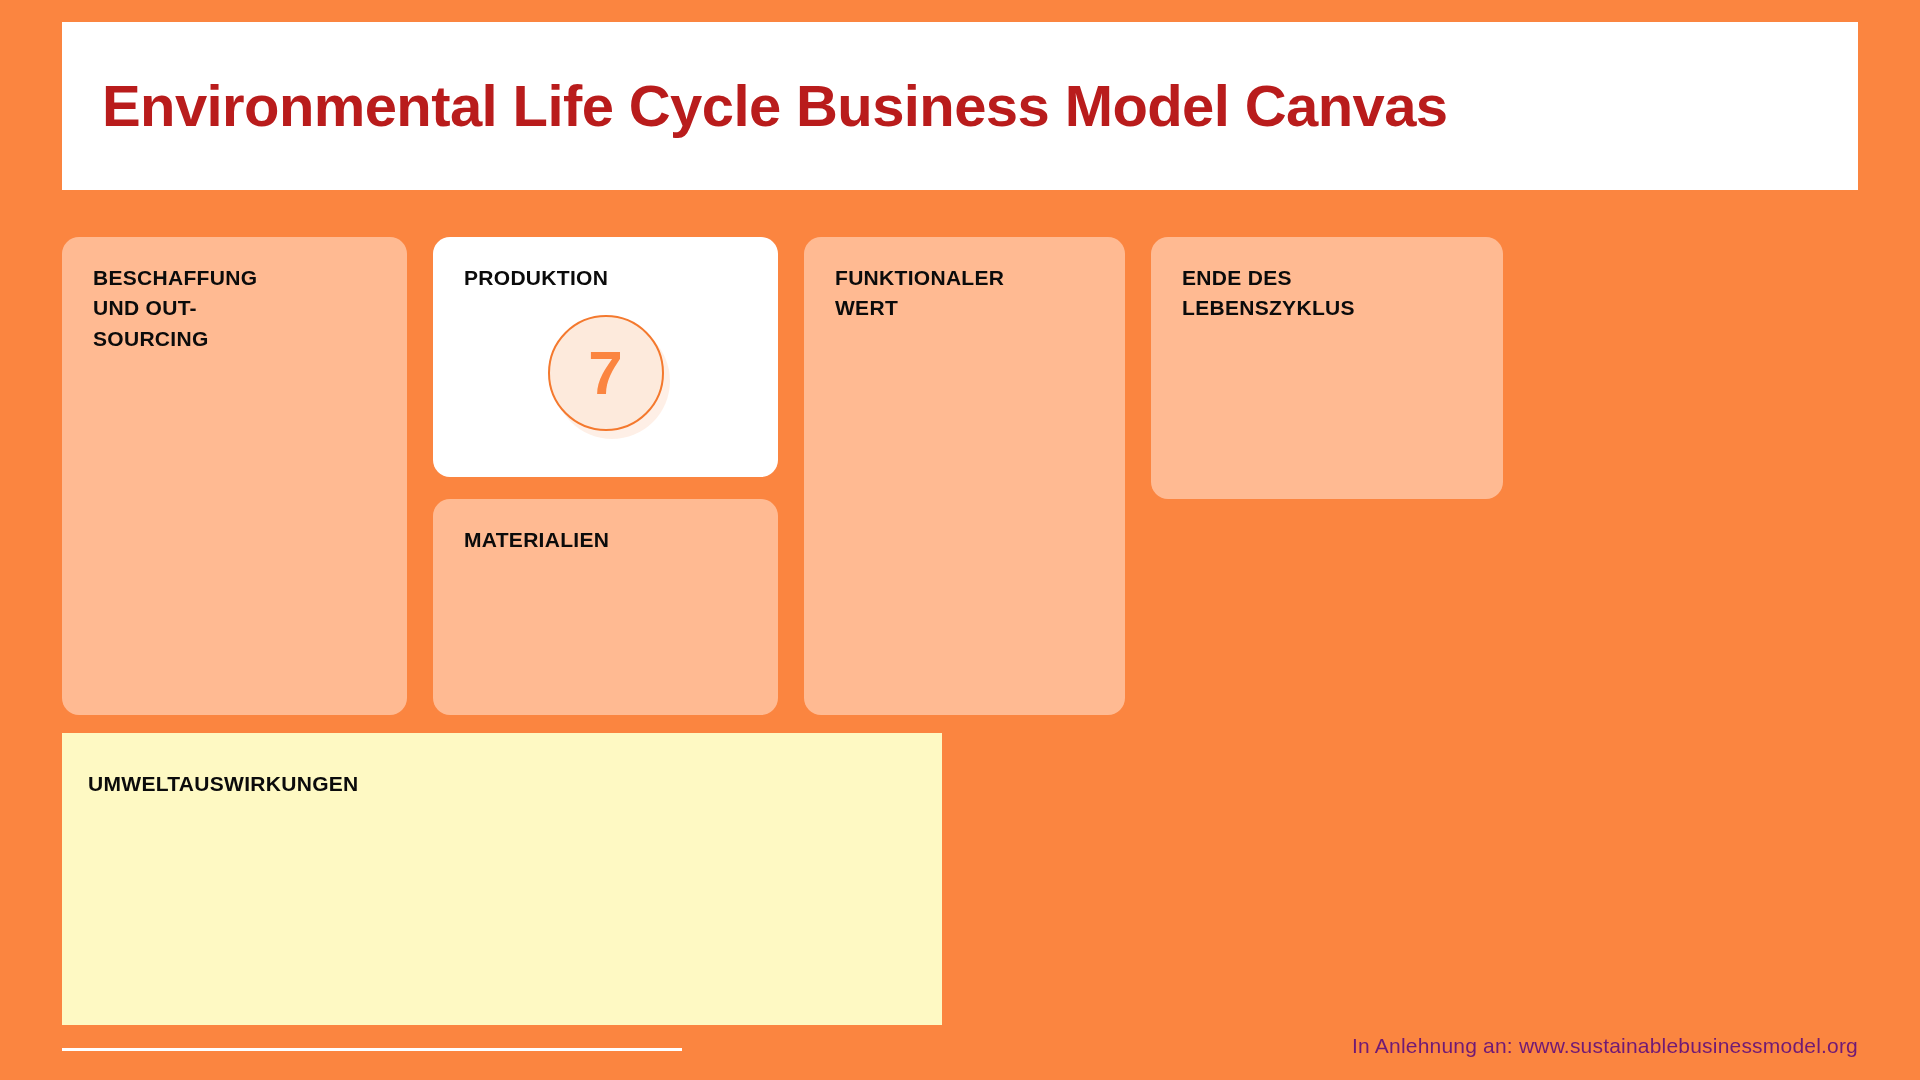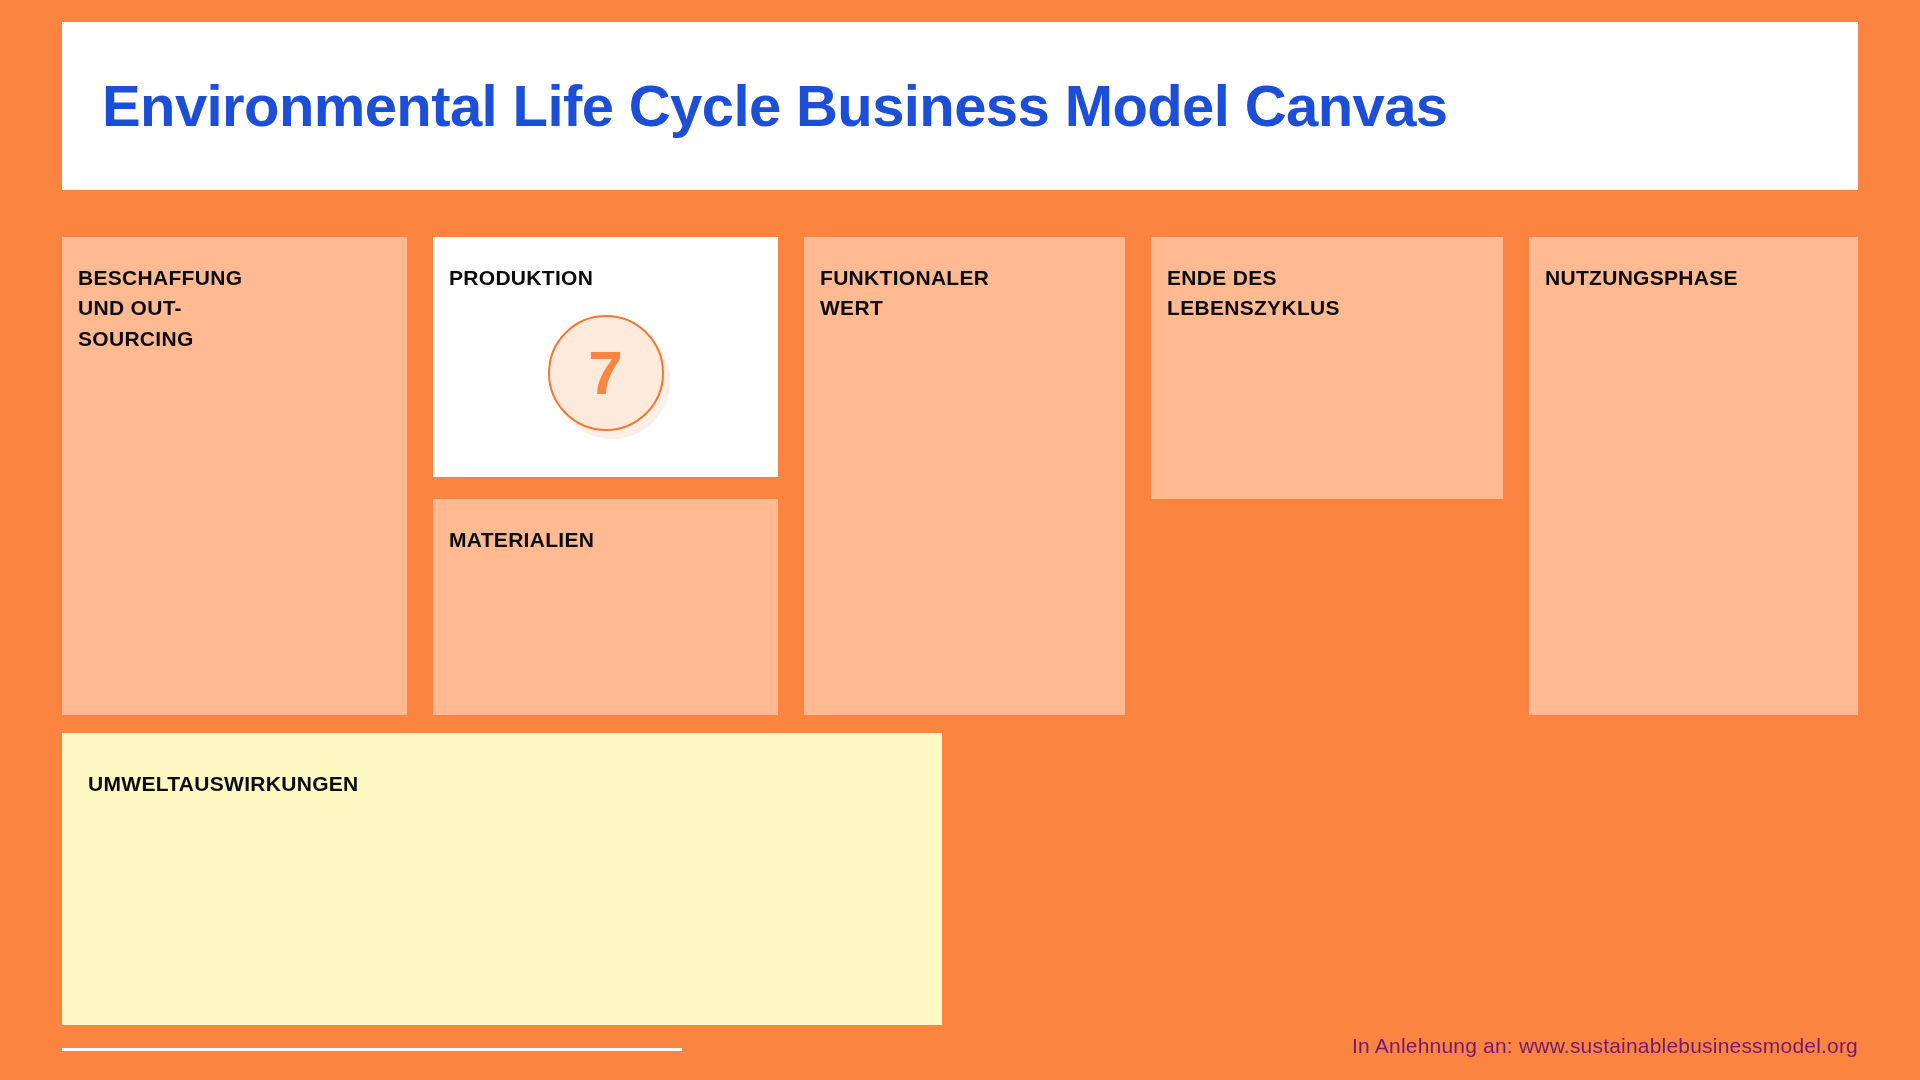--- a/index.html
+++ b/index.html
@@ -25,39 +25,40 @@
     height: 168px;
     background: #FFFFFF;
     display: flex;
     align-items: center;
     padding-left: 40px;
   }
 
   .title-text {
     font-size: 58px;
     font-weight: 700;
-    color: #1d4ed8;
+    color: #b91c1c;
     letter-spacing: -0.6px;
     line-height: 1.05;
     white-space: nowrap;
   }
 
   
   .canvas-grid {
     position: absolute;
     left: 62px;
     top: 237px;
     width: 1796px;
     height: 478px;
   }
 
   .card {
     position: absolute;
     background: #FFBA92;
-    padding: 26px 26px 0 16px;
+    padding: 26px 26px 0 31px;
+    border-radius: 17px;
   }
 
   .card.white {
     background: #FFFFFF;
   }
 
   .card-title {
     font-size: 21px;
     font-weight: 700;
     color: #0B0B0B;
@@ -181,23 +182,20 @@
     <div class="card-title">Ende des
 Lebenszyklus</div>
   </div>
 
   <div class="card col-funktion">
     <div class="card-title">Funktionaler
 Wert</div>
   </div>
 
 
-  <div class="card col-nutzung">
-    <div class="card-title">Nutzungsphase</div>
-  </div>
 
 </div>
 
 <div class="bottom-row">
 
   <div class="bottom-card bc-impacts">
     <div class="card-title">Umweltauswirkungen</div>
   </div>
 
 

